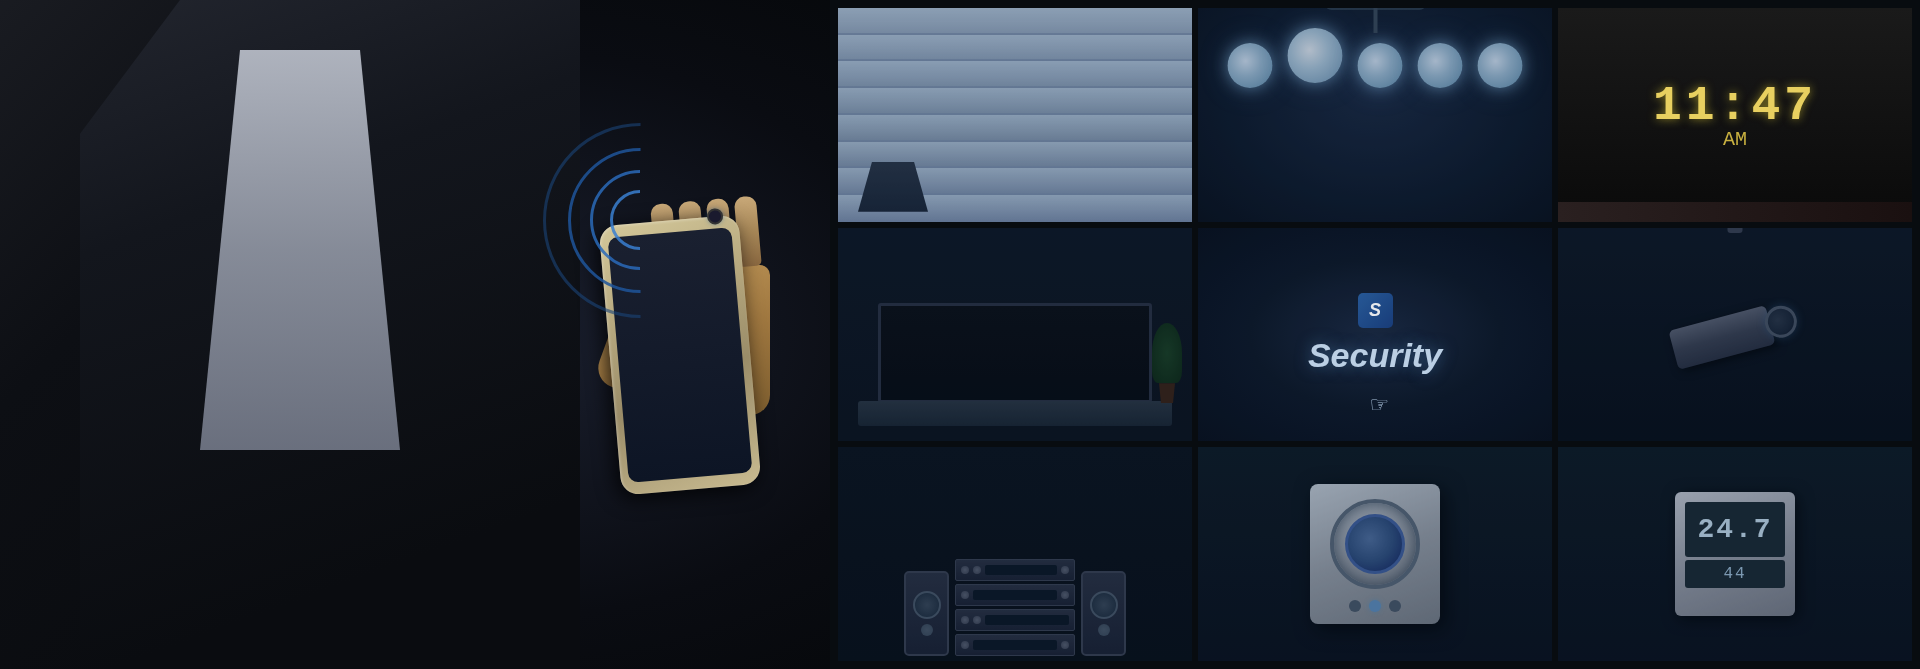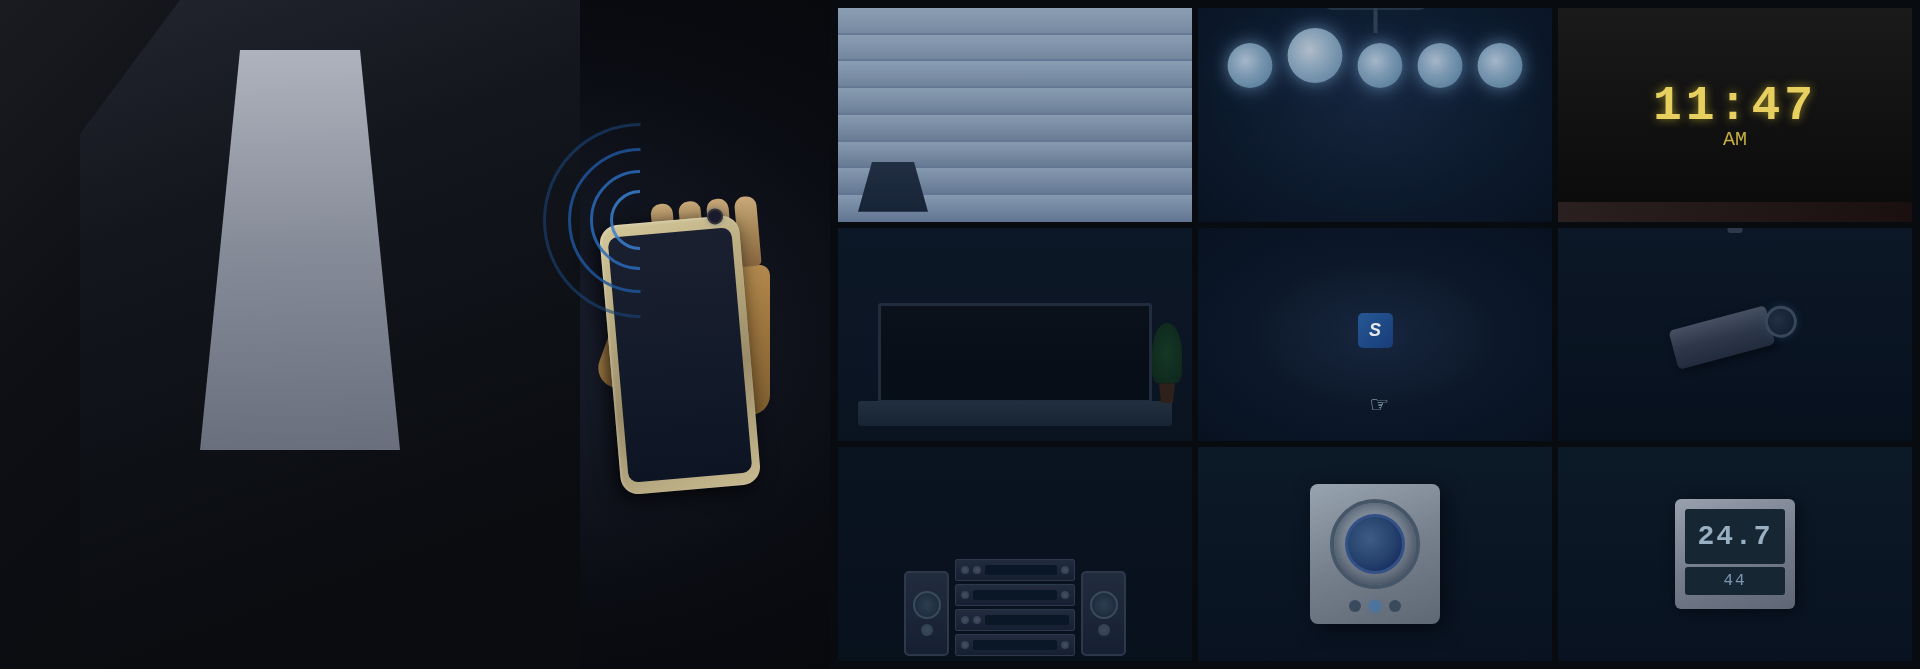--- a/index.html
+++ b/index.html
@@ -579,21 +579,21 @@
     
     .cell-9 {
       background: linear-gradient(180deg, #0d1820 0%, #080e18 100%);
     }
     .thermo {
       position: absolute;
       top: 50%;
       left: 50%;
       transform: translate(-50%, -50%);
       width: 120px;
-      height: 110px;
+      height: 124px;
       background: linear-gradient(160deg, #c8ccd4 0%, #9a9ea8 50%, #7a7e88 100%);
       border-radius: 6px;
       box-shadow: 3px 3px 15px rgba(0,0,0,0.8);
     }
     .thermo-screen {
       position: absolute;
       top: 10px;
       left: 10px;
       right: 10px;
       height: 55px;
@@ -718,20 +718,21 @@
           <div class="plant-leaves"></div>
           <div class="plant-pot"></div>
         </div>
       </div>
       <div class="blue-tint"></div>
     </div>
 
     <div class="grid-cell cell-5">
       <div class="security-overlay">
         <div class="security-icon">S</div>
+        <div class="security-text">Security</div>
         <div class="cursor-pointer">☞</div>
       </div>
       <div class="blue-tint" style="background: rgba(10,30,60,0.1);"></div>
     </div>
 
     <div class="grid-cell cell-6">
       <div class="camera-mount"></div>
       <div class="camera-body">
         <div class="camera-main"></div>
         <div class="camera-lens"></div>

